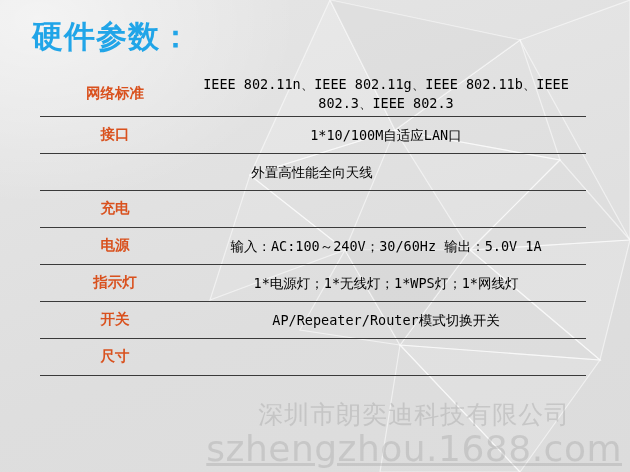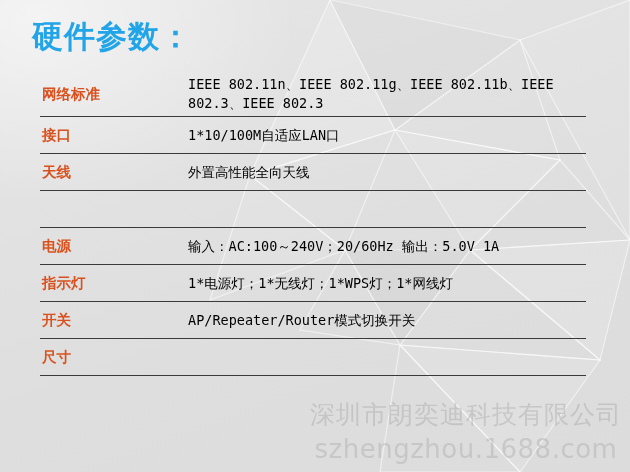--- a/index.html
+++ b/index.html
@@ -27,20 +27,21 @@
     background:
       radial-gradient(ellipse 420px 300px at 6% 4%, rgba(255,255,255,0.55) 0%, rgba(255,255,255,0.0) 62%),
       linear-gradient(160deg, #e6e6e6 0%, #e2e2e2 30%, #dedede 60%, #dcdcdc 100%);
     z-index:0;
   }
 
   
   #page {
     position:absolute; inset:0;
     z-index:3;
+    text-align:center;
   }
 
   #page-title {
     position:absolute;
     left:32px; top:18px;
     font-size:31px;
     line-height:36px;
     font-weight:bold;
     color:#21a5e8;
     letter-spacing:1px;
@@ -64,21 +65,21 @@
   .spec-row.tall { min-height:45px; }
 
   .spec-label {
     width:148px;
     flex:0 0 148px;
     color:#d9511e;
     font-size:14.5px;
     font-weight:bold;
     line-height:20px;
     padding-left:2px;
-    font-family:Liberation Sans, sans-serif;
+    font-family:Liberation Mono, monospace;
     white-space:nowrap;
   }
 
   .spec-value {
     flex:1 1 auto;
     color:#000000;
     font-size:13.5px;
     line-height:19px;
     font-family:"DejaVu Sans Mono","DejaVu Sans", monospace;
     letter-spacing:0px;
@@ -99,26 +100,27 @@
   }
   #wm-company {
     font-size:25px;
     line-height:34px;
     color:rgba(150,150,150,0.33);
     font-family:"DejaVu Sans", sans-serif;
     letter-spacing:1px;
     white-space:nowrap;
   }
   #wm-url {
-    font-size:26px;
+    font-size:36px;
     line-height:34px;
     color:rgba(150,150,150,0.30);
     font-family:"DejaVu Sans", sans-serif;
     letter-spacing:0.5px;
     white-space:nowrap;
+    text-decoration:underline;
   }
 </style>
 </head>
 <body>
 
 <div id="bg-gradient"></div>
 
 <div id="bg-layer">
   <svg viewBox="0 0 630 472" preserveAspectRatio="none" xmlns="http://www.w3.org/2000/svg">
     <g fill="none" stroke="#ffffff" stroke-opacity="0.55" stroke-width="1.2">
@@ -160,31 +162,31 @@
       <div class="spec-label">网络标准</div>
       <div class="spec-value wrap">IEEE 802.11n、IEEE 802.11g、IEEE 802.11b、IEEE 802.3、IEEE 802.3</div>
     </div>
 
     <div class="spec-row">
       <div class="spec-label">接口</div>
       <div class="spec-value">1*10/100M自适应LAN口</div>
     </div>
 
     <div class="spec-row">
-      <div class="spec-label">天线</div>
       <div class="spec-value">外置高性能全向天线</div>
     </div>
 
     <div class="spec-row">
+      <div class="spec-label">充电</div>
     </div>
 
 
     <div class="spec-row">
       <div class="spec-label">电源</div>
-      <div class="spec-value">输入：AC:100～240V；20/60Hz 输出：5.0V 1A</div>
+      <div class="spec-value">输入：AC:100～240V；30/60Hz 输出：5.0V 1A</div>
     </div>
 
     <div class="spec-row">
       <div class="spec-label">指示灯</div>
       <div class="spec-value">1*电源灯；1*无线灯；1*WPS灯；1*网线灯</div>
     </div>
 
     <div class="spec-row">
       <div class="spec-label">开关</div>
       <div class="spec-value">AP/Repeater/Router模式切换开关</div>

